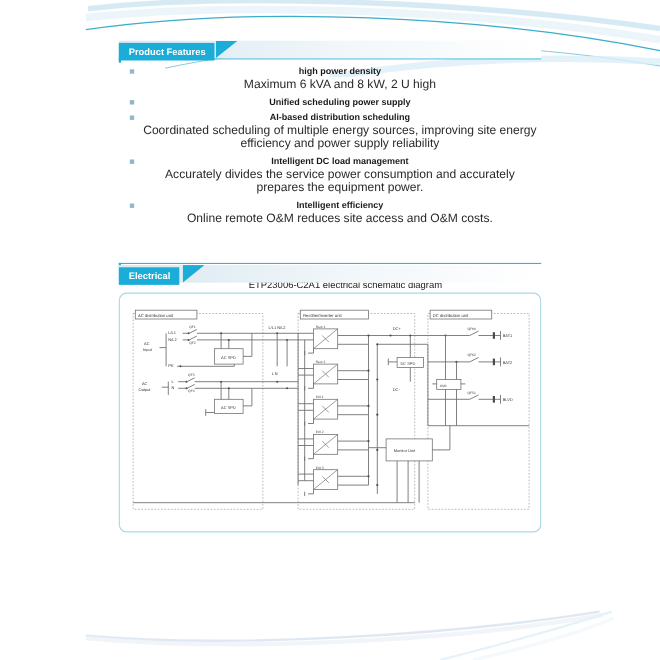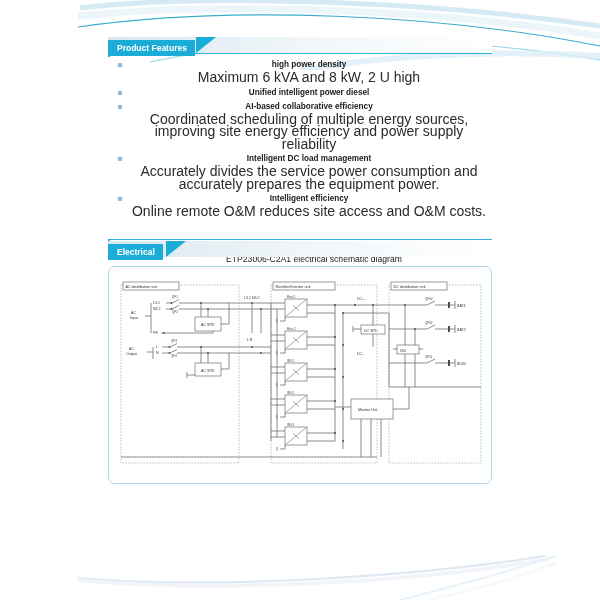--- a/index.html
+++ b/index.html
@@ -99,21 +99,21 @@
   }
   .feat-title {
     margin-left: 12px;
     font-size: 8.2px;
     font-weight: bold;
     color: #1a1a1a;
     line-height: 13px;
   }
   .feat-desc {
     margin-left: 12px;
-    font-size: 14px;
+    font-size: 11px;
     color: #2a2a2a;
     line-height: 12.5px;
     padding-bottom: 1px;
   }
 
   
   .diagram-title {
     position: absolute;
     left: 14px;
     top: 254px;
@@ -166,26 +166,26 @@
   <div class="features">
 
     <div class="feat-item">
       <span class="feat-bullet"></span>
       <div class="feat-title">high power density</div>
       <div class="feat-desc">Maximum 6 kVA and 8 kW, 2 U high</div>
     </div>
 
     <div class="feat-item">
       <span class="feat-bullet"></span>
-      <div class="feat-title">Unified intelligent power diesel</div>
+      <div class="feat-title">Unified scheduling power supply</div>
     </div>
 
     <div class="feat-item">
       <span class="feat-bullet"></span>
-      <div class="feat-title">AI-based collaborative efficiency</div>
+      <div class="feat-title">AI-based distribution scheduling</div>
       <div class="feat-desc">Coordinated scheduling of multiple energy sources, improving site energy efficiency and power supply reliability</div>
     </div>
 
     <div class="feat-item">
       <span class="feat-bullet"></span>
       <div class="feat-title">Intelligent DC load management</div>
       <div class="feat-desc">Accurately divides the service power consumption and accurately prepares the equipment power.</div>
     </div>
 
     <div class="feat-item">

